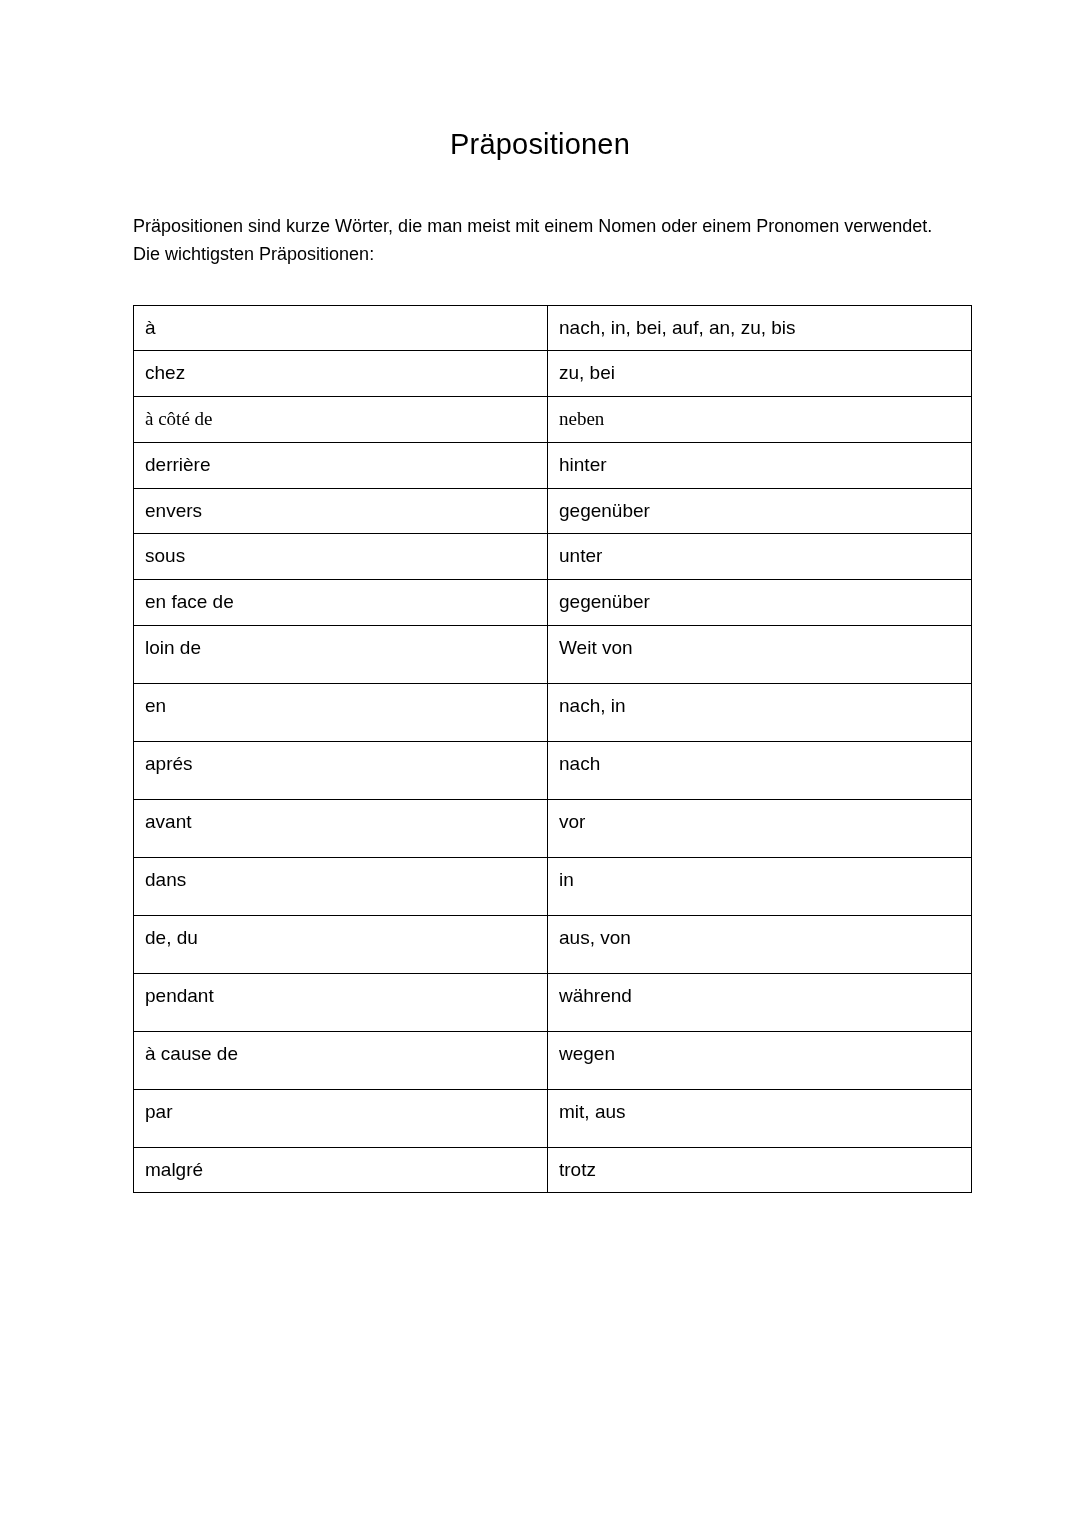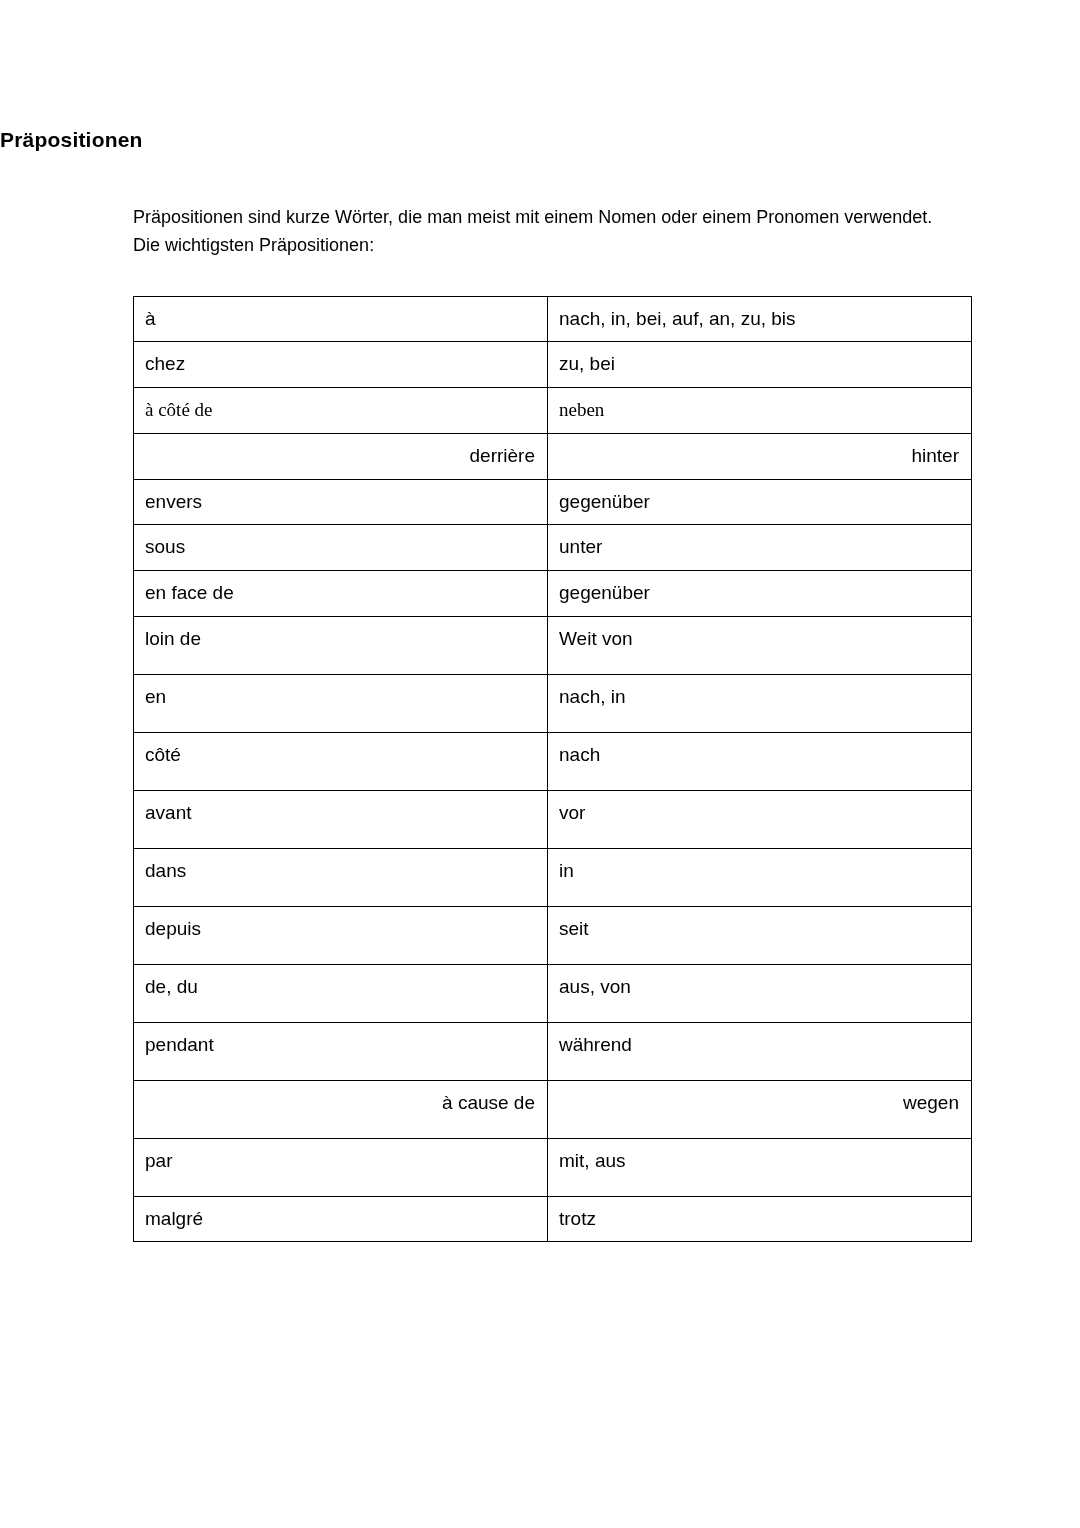--- a/index.html
+++ b/index.html
@@ -18,23 +18,23 @@
     position: relative;
     width: 1080px;
     height: 1528px;
     box-sizing: border-box;
     padding: 0;
     overflow: hidden;
   }
   .doc-title {
     margin: 0;
     padding-top: 128px;
-    text-align: left;
-    font-size: 21px;
-    font-weight: bold;
+    text-align: center;
+    font-size: 29px;
+    font-weight: normal;
     letter-spacing: 0.2px;
   }
   .content {
     margin: 0 auto;
     width: 816px;
     padding-left: 1px;
     box-sizing: border-box;
   }
   .para {
     font-size: 18px;
@@ -87,21 +87,21 @@
             <td class="col-de">nach, in, bei, auf, an, zu, bis</td>
           </tr>
           <tr style="height: 40px;">
             <td class="col-fr">chez</td>
             <td class="col-de">zu, bei</td>
           </tr>
           <tr style="height: 40px; font-family: Liberation Serif, serif;">
             <td class="col-fr">à côté de</td>
             <td class="col-de">neben</td>
           </tr>
-          <tr style="height: 40px; text-align: right;">
+          <tr style="height: 40px;">
             <td class="col-fr">derrière</td>
             <td class="col-de">hinter</td>
           </tr>
           <tr style="height: 40px;">
             <td class="col-fr">envers</td>
             <td class="col-de">gegenüber</td>
           </tr>
           <tr style="height: 40px;">
             <td class="col-fr">sous</td>
             <td class="col-de">unter</td>
@@ -112,44 +112,40 @@
           </tr>
           <tr style="height: 58px;">
             <td class="col-fr">loin de</td>
             <td class="col-de">Weit von</td>
           </tr>
           <tr style="height: 58px;">
             <td class="col-fr">en</td>
             <td class="col-de">nach, in</td>
           </tr>
           <tr style="height: 58px;">
-            <td class="col-fr">côté</td>
+            <td class="col-fr">aprés</td>
             <td class="col-de">nach</td>
           </tr>
           <tr style="height: 58px;">
             <td class="col-fr">avant</td>
             <td class="col-de">vor</td>
           </tr>
           <tr style="height: 58px;">
             <td class="col-fr">dans</td>
             <td class="col-de">in</td>
           </tr>
           <tr style="height: 58px;">
-            <td class="col-fr">depuis</td>
-            <td class="col-de">seit</td>
-          </tr>
-          <tr style="height: 58px;">
             <td class="col-fr">de, du</td>
             <td class="col-de">aus, von</td>
           </tr>
           <tr style="height: 58px;">
             <td class="col-fr">pendant</td>
             <td class="col-de">während</td>
           </tr>
-          <tr style="height: 58px; text-align: right;">
+          <tr style="height: 58px;">
             <td class="col-fr">à cause de</td>
             <td class="col-de">wegen</td>
           </tr>
           <tr style="height: 58px;">
             <td class="col-fr">par</td>
             <td class="col-de">mit, aus</td>
           </tr>
           <tr style="height: 40px;">
             <td class="col-fr">malgré</td>
             <td class="col-de">trotz</td>

